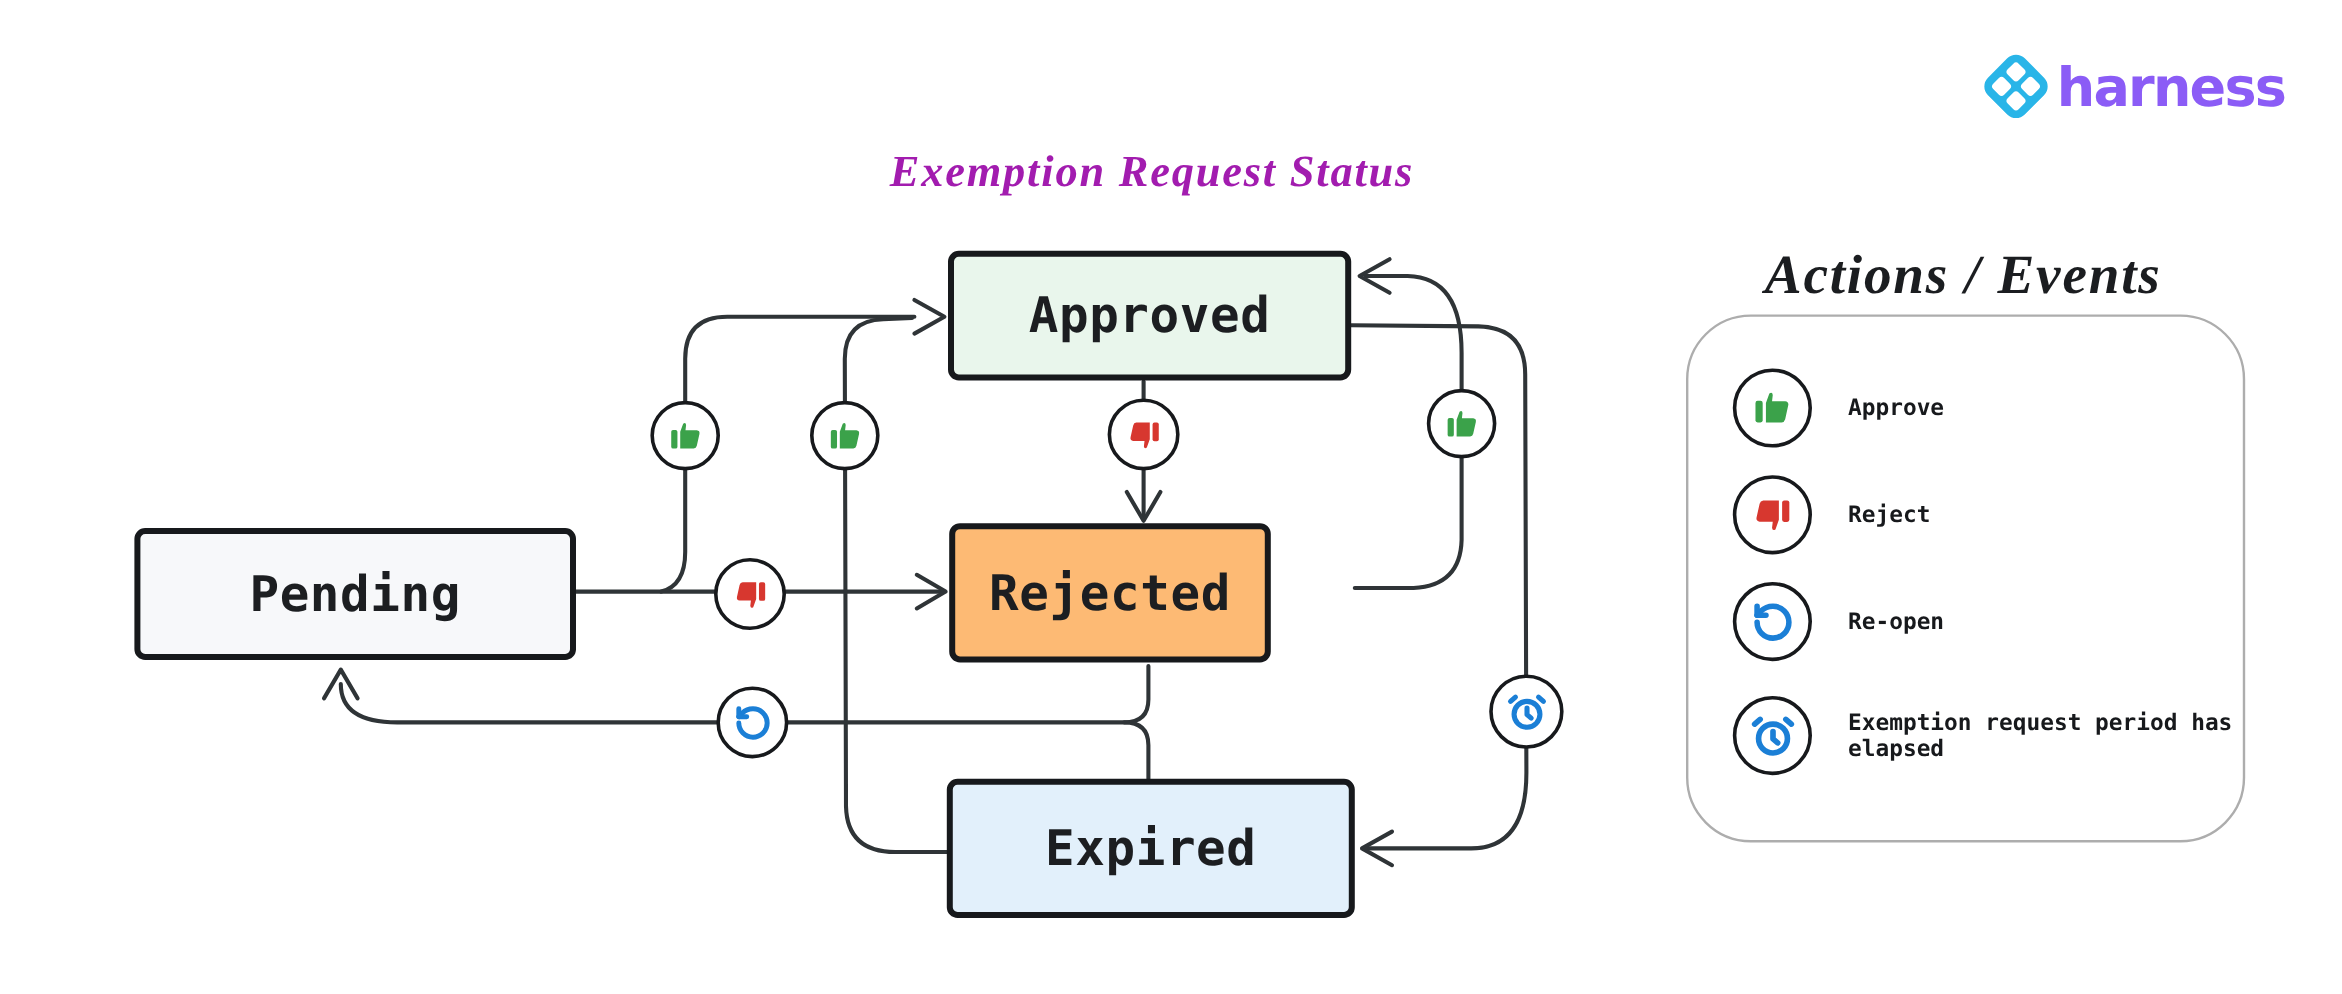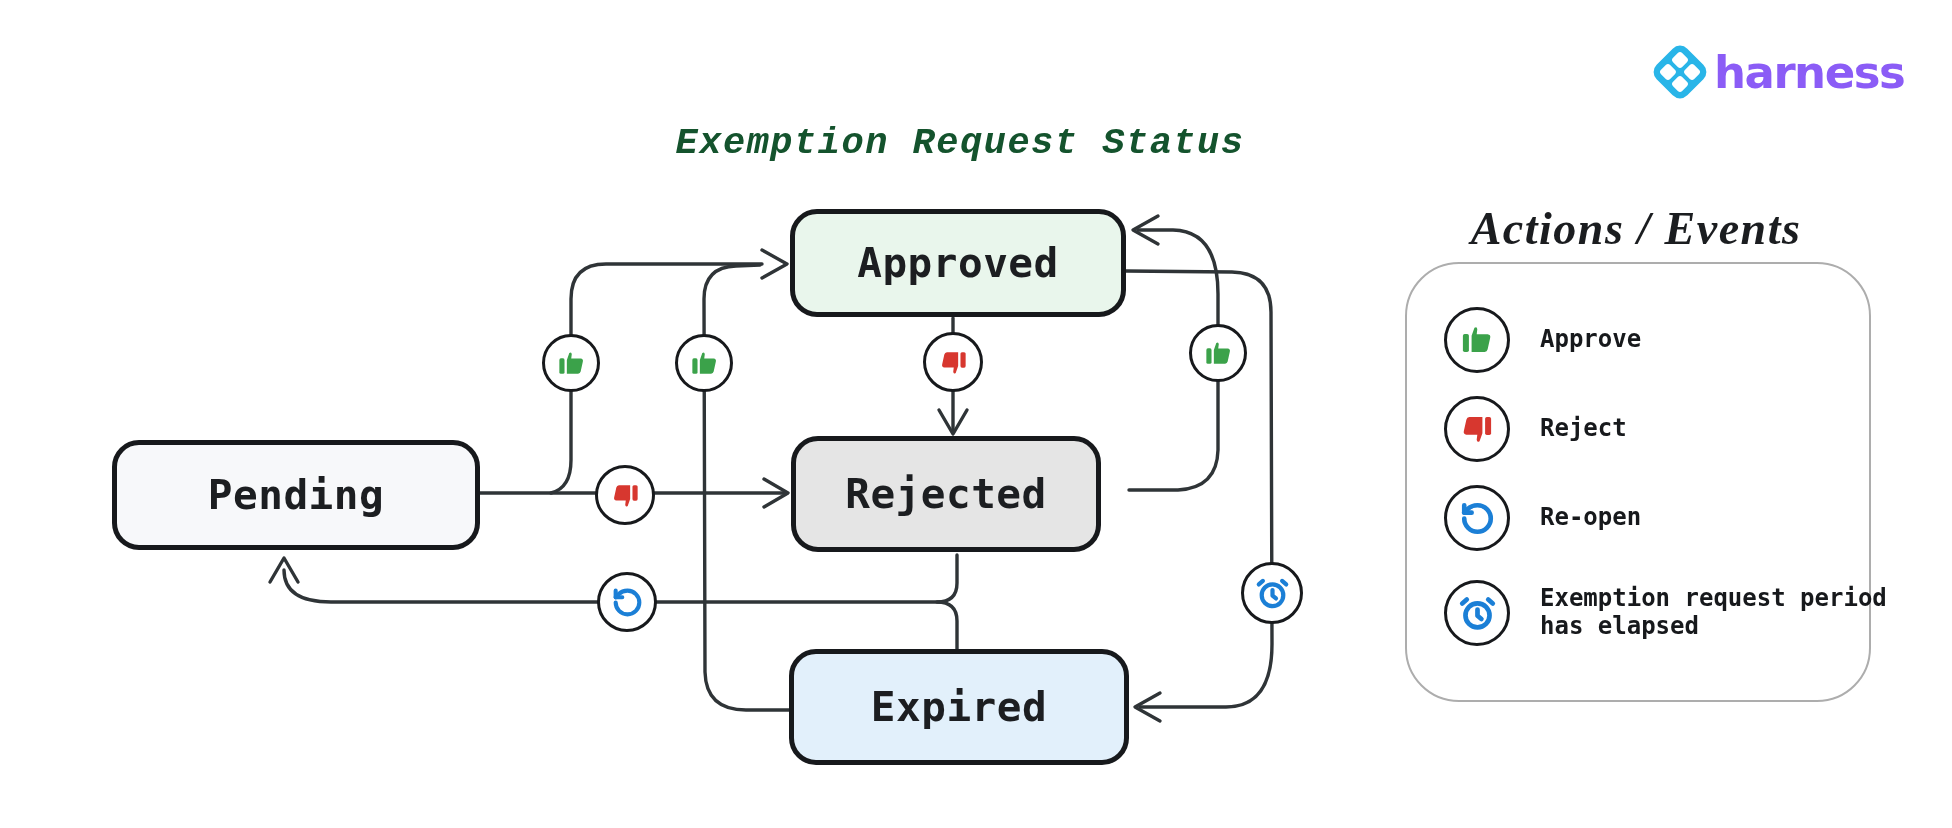--- a/index.html
+++ b/index.html
@@ -6,34 +6,34 @@
   body { background:#ffffff; font-family:"DejaVu Sans", sans-serif; }
   .canvas { position:relative; width:1952px; height:828px; background:#ffffff; overflow:hidden; }
 
   
   .edges { position:absolute; left:0; top:0; width:1952px; height:828px; }
   .edges path { fill:none; stroke:#2f3437; stroke-width:3.4; stroke-linecap:round; stroke-linejoin:round; }
 
   
   .diagram-title {
     position:absolute; left:960px; top:122px; transform:translateX(-50%);
-    font-family:Liberation Mono, monospace; font-style:italic; font-weight:600;
-    font-size:37px; letter-spacing:1.5px; color:#14532d; white-space:nowrap;
+    font-family:Liberation Serif, serif; font-style:italic; font-weight:600;
+    font-size:37px; letter-spacing:1.5px; color:#a21caf; white-space:nowrap;
   }
 
   
   .state {
-    position:absolute; border:5.5px solid #17191c; border-radius:27px;
+    position:absolute; border:5.5px solid #17191c; border-radius:9px;
     display:flex; align-items:center; justify-content:center;
     font-family:"DejaVu Sans Mono", monospace; font-weight:600;
     font-size:41px; color:#1c1e21; letter-spacing:0.5px;
   }
   .state-pending  { left:112px; top:440px; width:368px; height:110px; background:#f7f8fa; }
   .state-approved { left:790px; top:209px; width:336px; height:108px; background:#e9f6ec; }
-  .state-rejected { left:791px; top:436px; width:310px; height:116px; background:#e5e5e5; }
+  .state-rejected { left:791px; top:436px; width:268px; height:116px; background:#fdba74; }
   .state-expired  { left:789px; top:649px; width:340px; height:116px; background:#e2f0fb; }
 
   
   .node-icon {
     position:absolute; background:#ffffff; border:3.6px solid #17191c; border-radius:50%;
     display:flex; align-items:center; justify-content:center;
   }
 
   
   .legend-title {
@@ -42,21 +42,21 @@
     font-size:46px; letter-spacing:1.5px; color:#1b1d20; white-space:nowrap;
   }
   .legend-box {
     position:absolute; left:1405px; top:262px; width:466px; height:440px;
     border:2.6px solid #adadad; border-radius:54px; background:#ffffff;
   }
   .legend-row { position:absolute; display:flex; align-items:center; gap:30px; }
   .legend-row .node-icon { position:static; width:66px; height:66px; flex:0 0 66px; }
   .legend-label {
     font-family:"DejaVu Sans Mono", monospace; font-weight:600;
-    font-size:24px; color:#17191c; line-height:1.16; max-width:348px;
+    font-size:19px; color:#17191c; line-height:1.16; max-width:348px;
   }
   .legend-row-1 { left:1444px; top:307px; }
   .legend-row-2 { left:1444px; top:396px; }
   .legend-row-3 { left:1444px; top:485px; }
   .legend-row-4 { left:1444px; top:580px; }
 
   
   .logo { position:absolute; left:1648px; top:40px; display:flex; align-items:center; }
   .logo-text {
     font-family:"DejaVu Sans", sans-serif; font-weight:700; font-size:45px;

